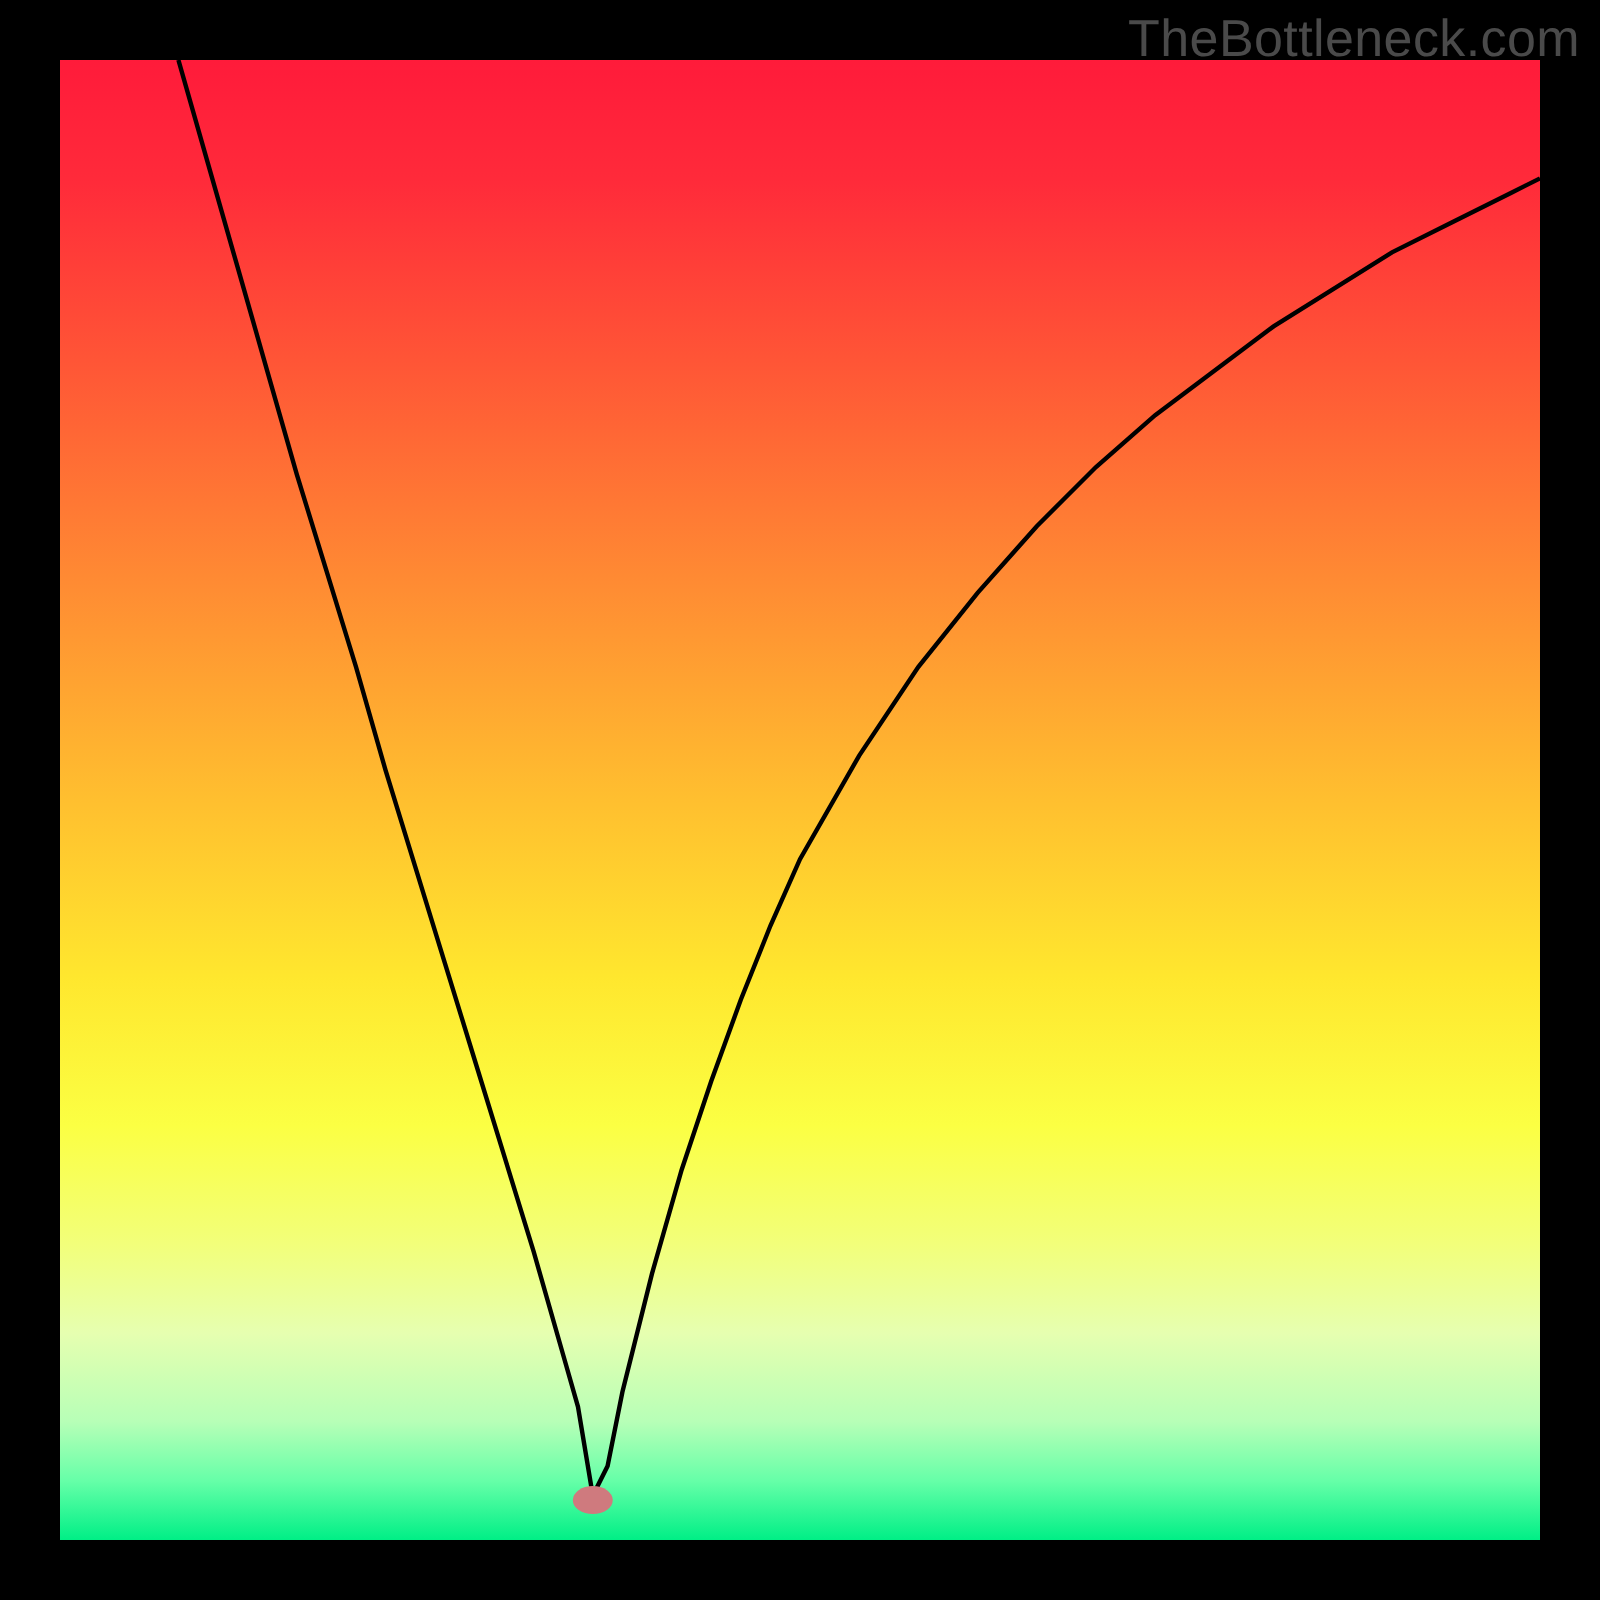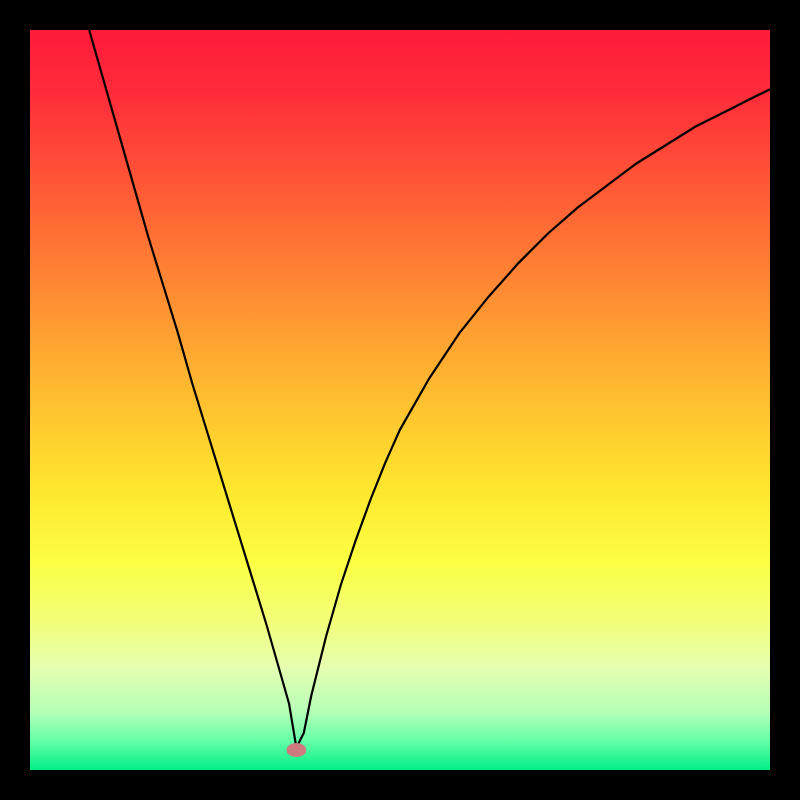--- a/index.html
+++ b/index.html
@@ -29,20 +29,21 @@
     height: 740px;
   }
   .plot svg { display: block; }
   .curve { fill: none; stroke: #000; stroke-width: 2.2; }
   .marker { fill: #cf7a7e; }
 </style>
 </head>
 <body>
 
 <div class="frame">
+  <div class="watermark">TheBottleneck.com</div>
   <div class="plot">
     <svg id="plot-svg" xmlns="http://www.w3.org/2000/svg" width="740" height="740" viewBox="0 0 740 740">
       <defs>
         <linearGradient id="bg-grad" x1="0" y1="0" x2="0" y2="1">
             <stop offset="0%" stop-color="#ff1b3a"></stop>
             <stop offset="8%" stop-color="#ff2a3a"></stop>
             <stop offset="20%" stop-color="#ff5436"></stop>
             <stop offset="35%" stop-color="#ff8a33"></stop>
             <stop offset="50%" stop-color="#ffbf2f"></stop>
             <stop offset="62%" stop-color="#ffe72e"></stop>

